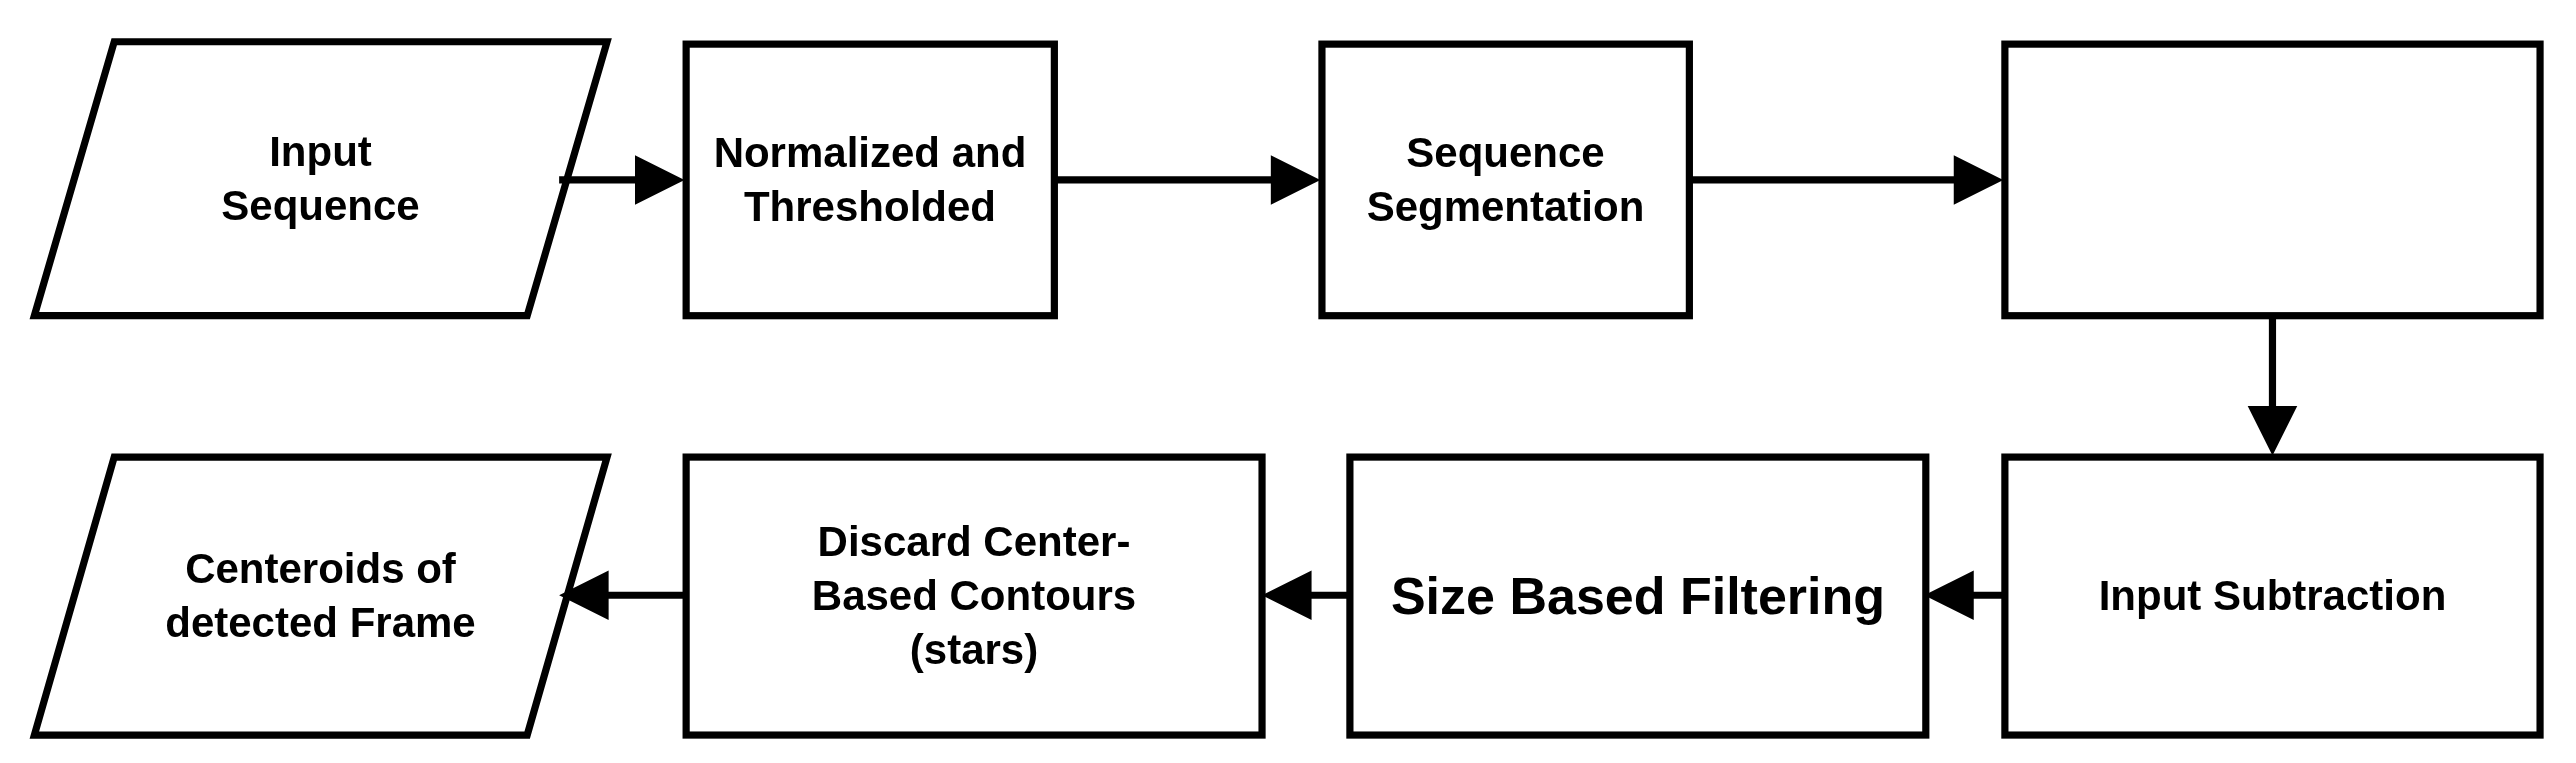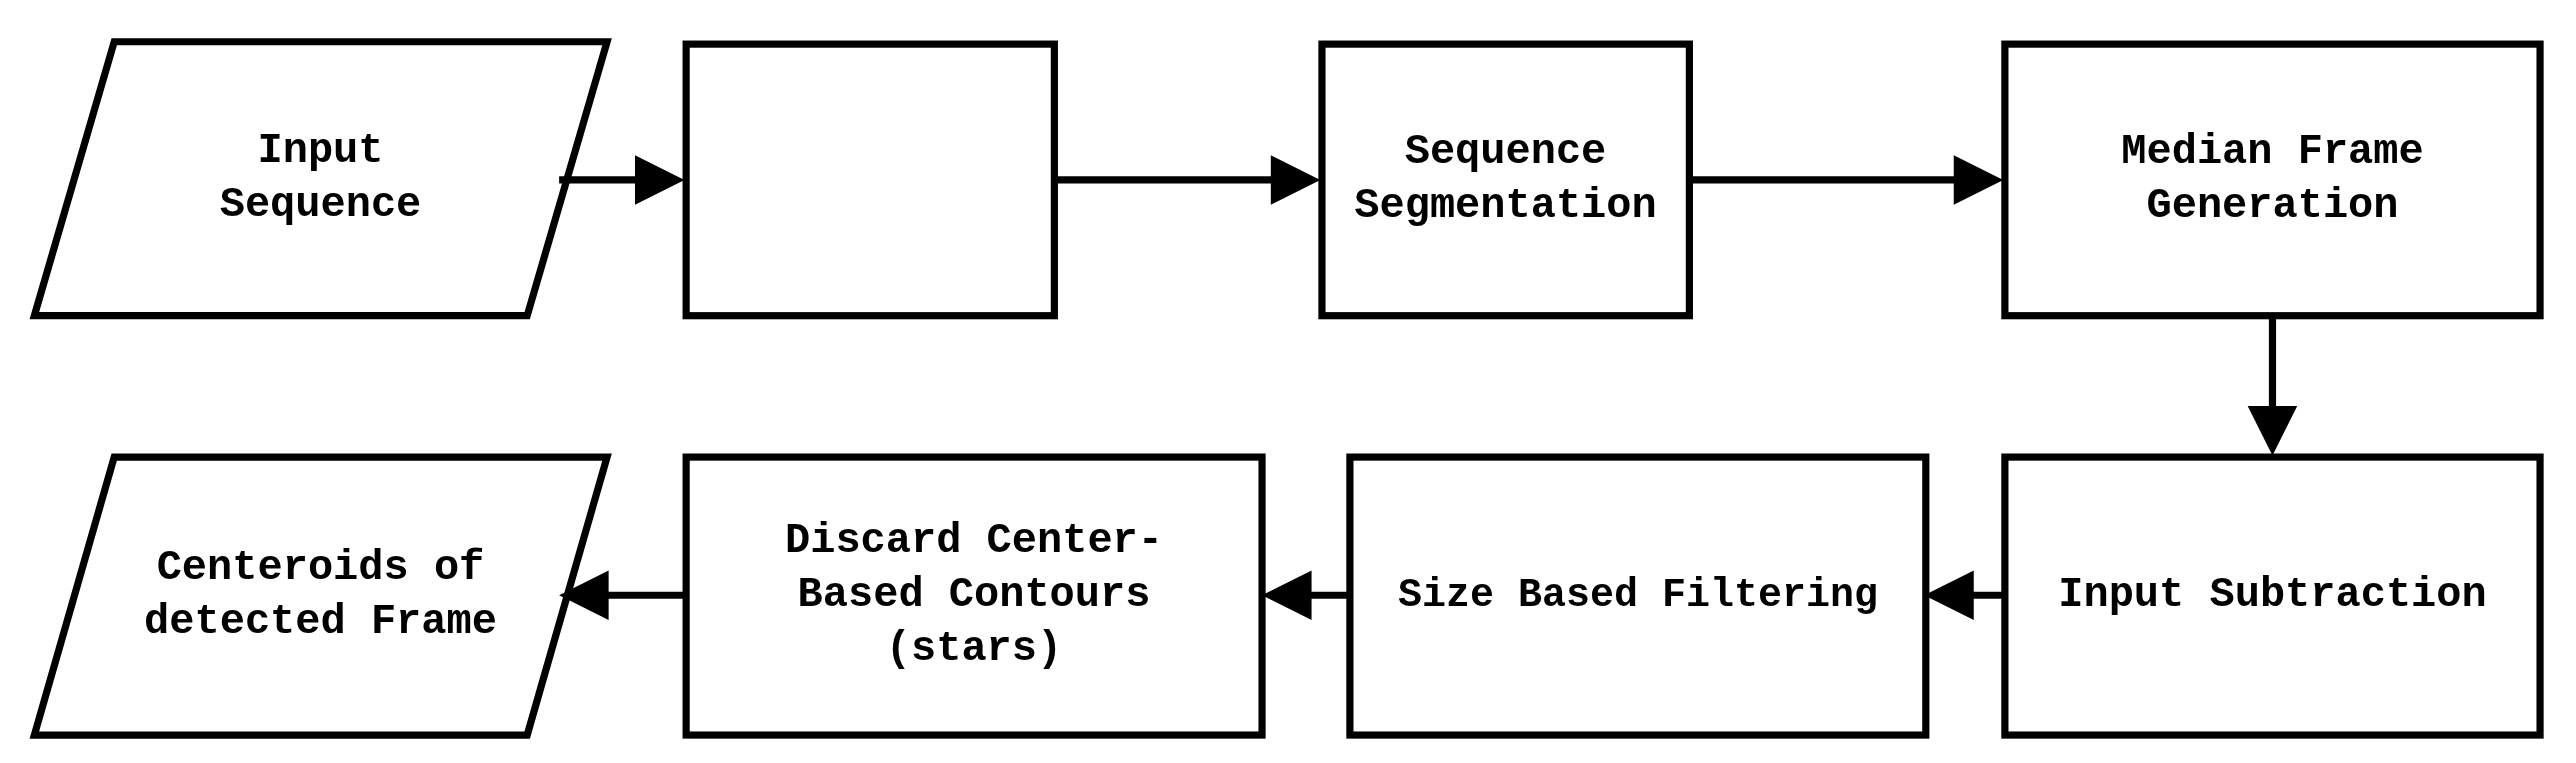--- a/index.html
+++ b/index.html
@@ -32,24 +32,23 @@
     align-items: center;
     justify-content: center;
     text-align: center;
     color: #000000;
     font-weight: bold;
     font-size: 42px;
     line-height: 1.28;
     white-space: pre-line;
     letter-spacing: 0px;
     pointer-events: none;
-    font-family: Liberation Mono, monospace;
   }
   .node-label.tight {
-    font-size: 40px;
+    font-size: 52px;
   }
   .hit {
     position: absolute;
   }
 </style>
 </head>
 <body>
 
 <div id="flowchart-canvas">
 
@@ -104,26 +103,26 @@
     <g>
       <line x1="859" y1="745" x2="745" y2="745" stroke="#000000" stroke-width="9"></line>
       <polygon points="700,745 762,714 762,776" fill="#000000"></polygon>
     </g>
 
   </svg>
 
   <div class="node-label" style="left:34px; top:42px; width:573px; height:274px;">Input
 Sequence</div>
 
+  <div class="node-label" style="left:686px; top:44px; width:368px; height:272px;">Normalized and
+Thresholded</div>
 
   <div class="node-label" style="left:1322px; top:44px; width:367px; height:272px;">Sequence
 Segmentation</div>
 
-  <div class="node-label" style="left:2005px; top:44px; width:535px; height:272px;">Median Frame
-Generation</div>
 
   <div class="node-label" style="left:2005px; top:457px; width:535px; height:278px;">Input Subtraction</div>
 
   <div class="node-label tight" style="left:1350px; top:457px; width:576px; height:278px;">Size Based Filtering</div>
 
   <div class="node-label" style="left:686px; top:457px; width:576px; height:278px;">Discard Center-
 Based Contours
 (stars)</div>
 
   <div class="node-label" style="left:34px; top:457px; width:573px; height:278px;">Centeroids of

